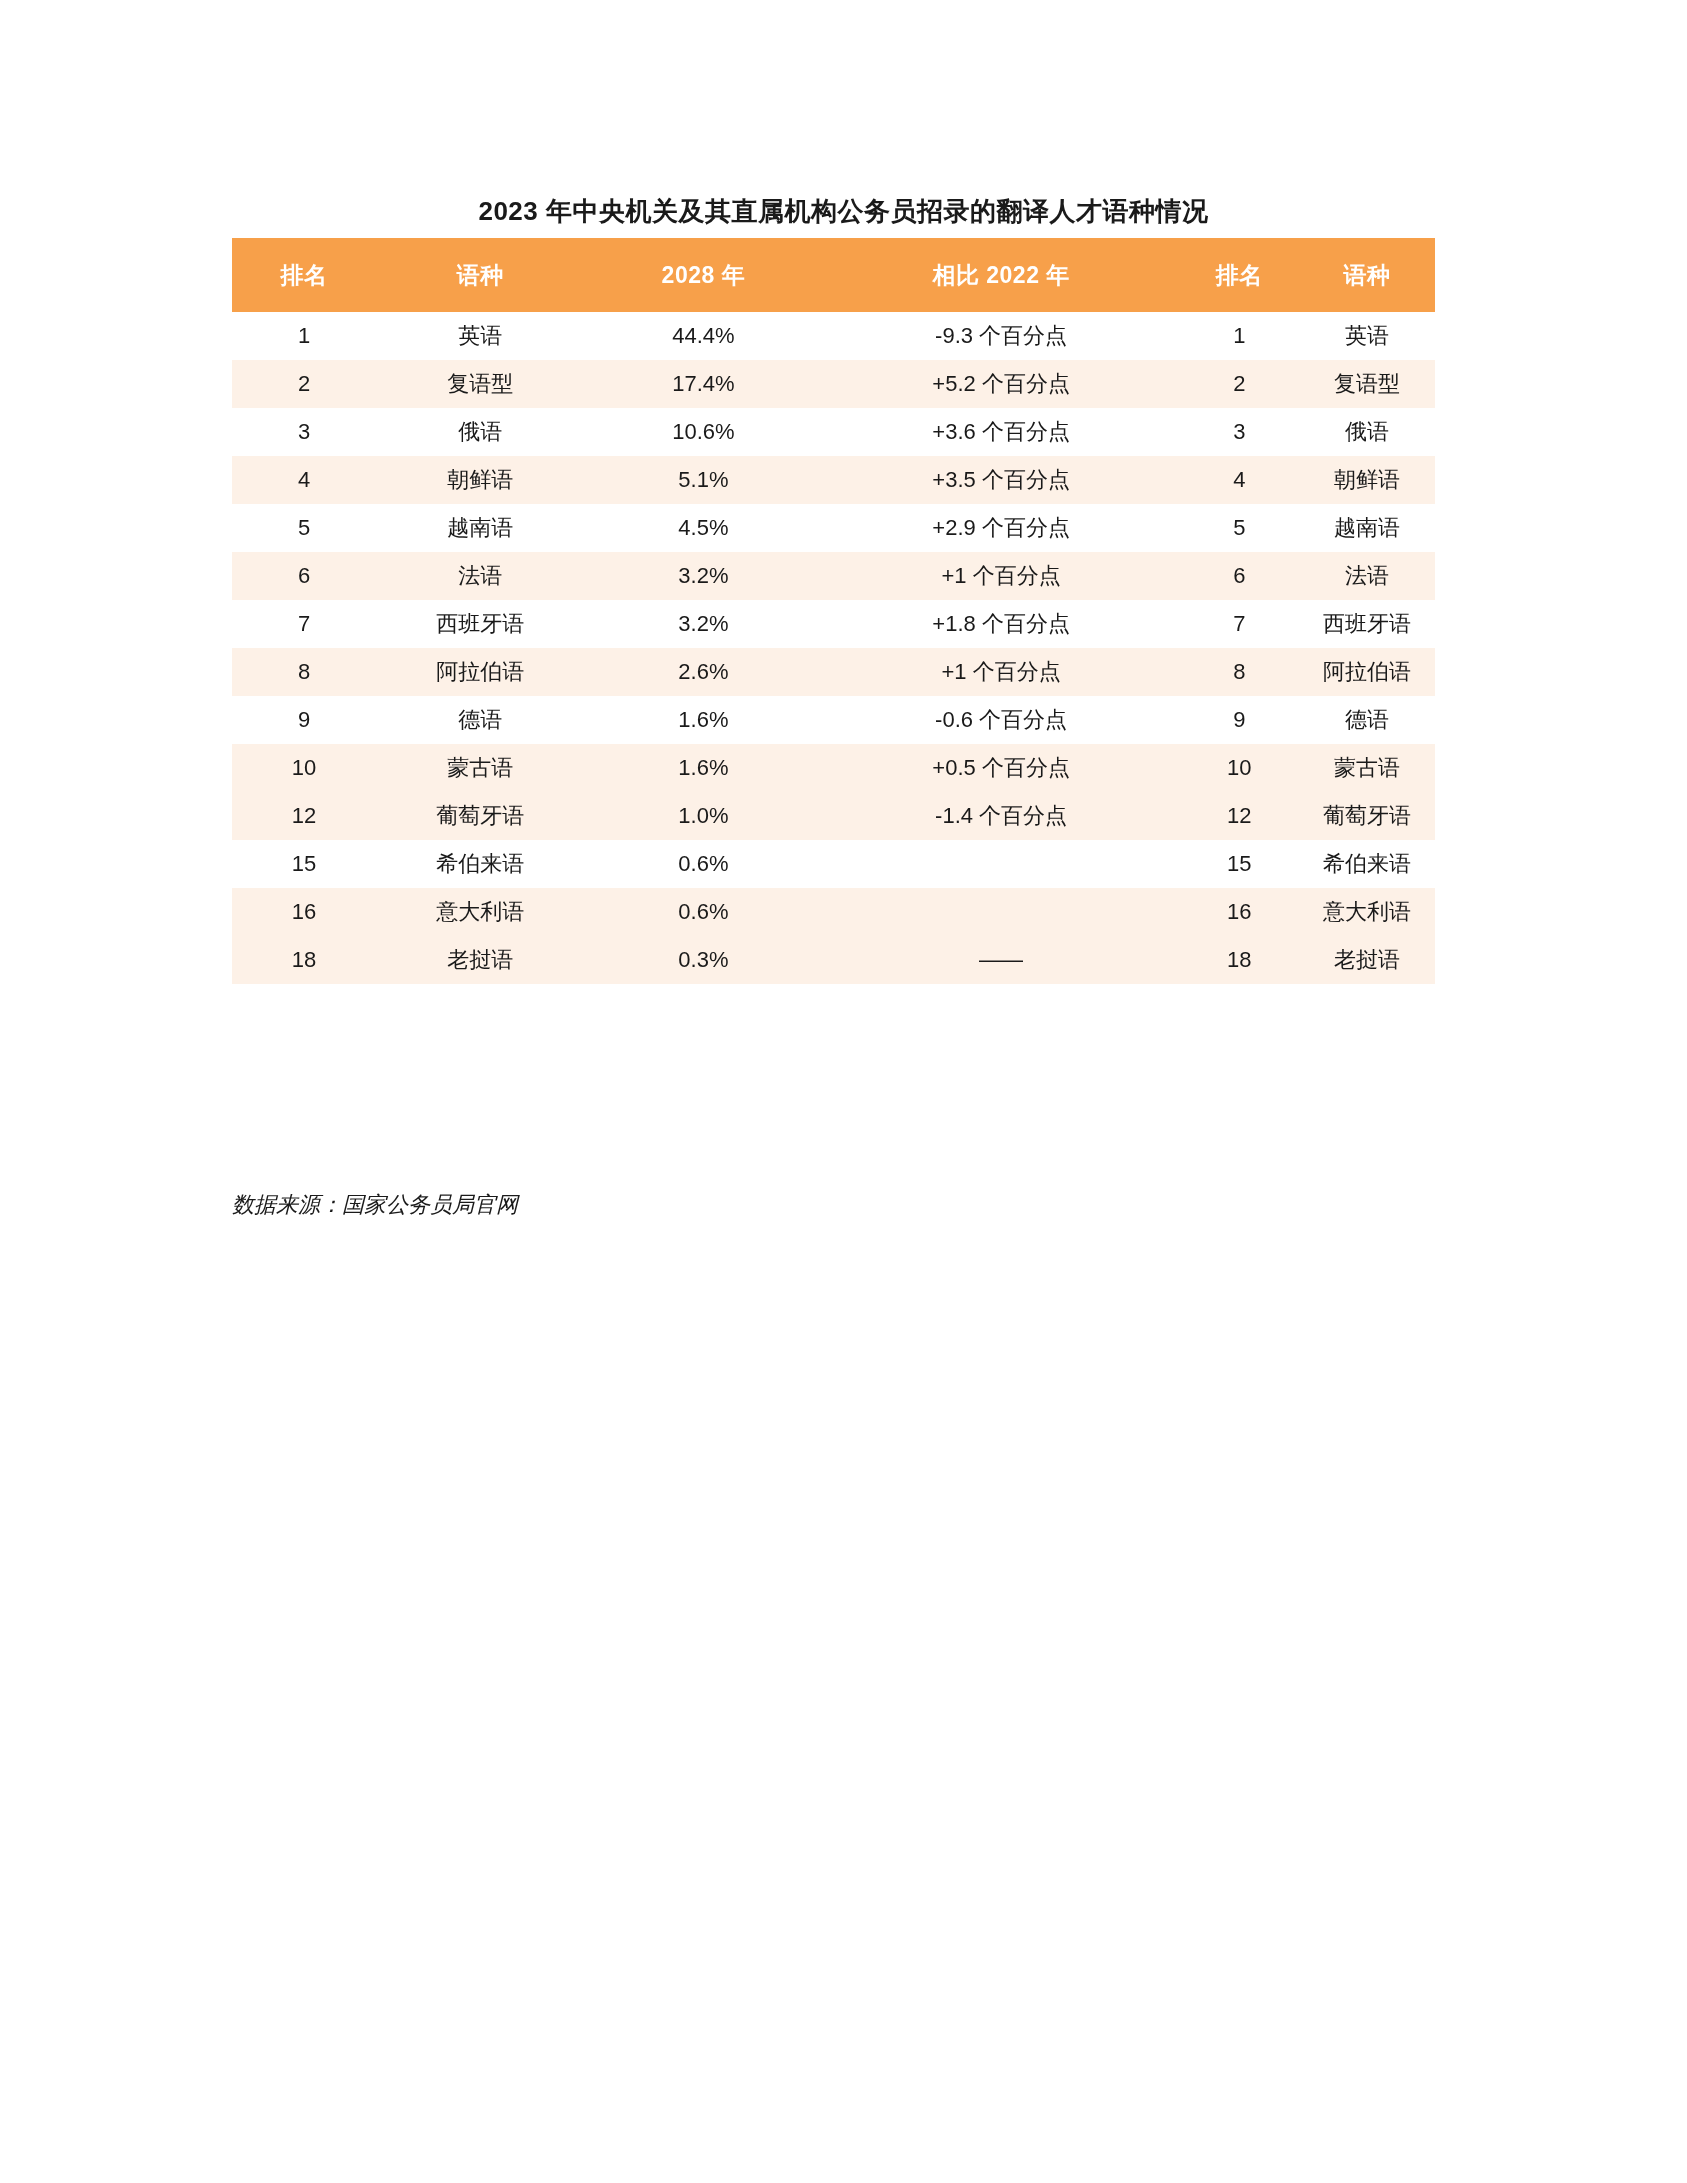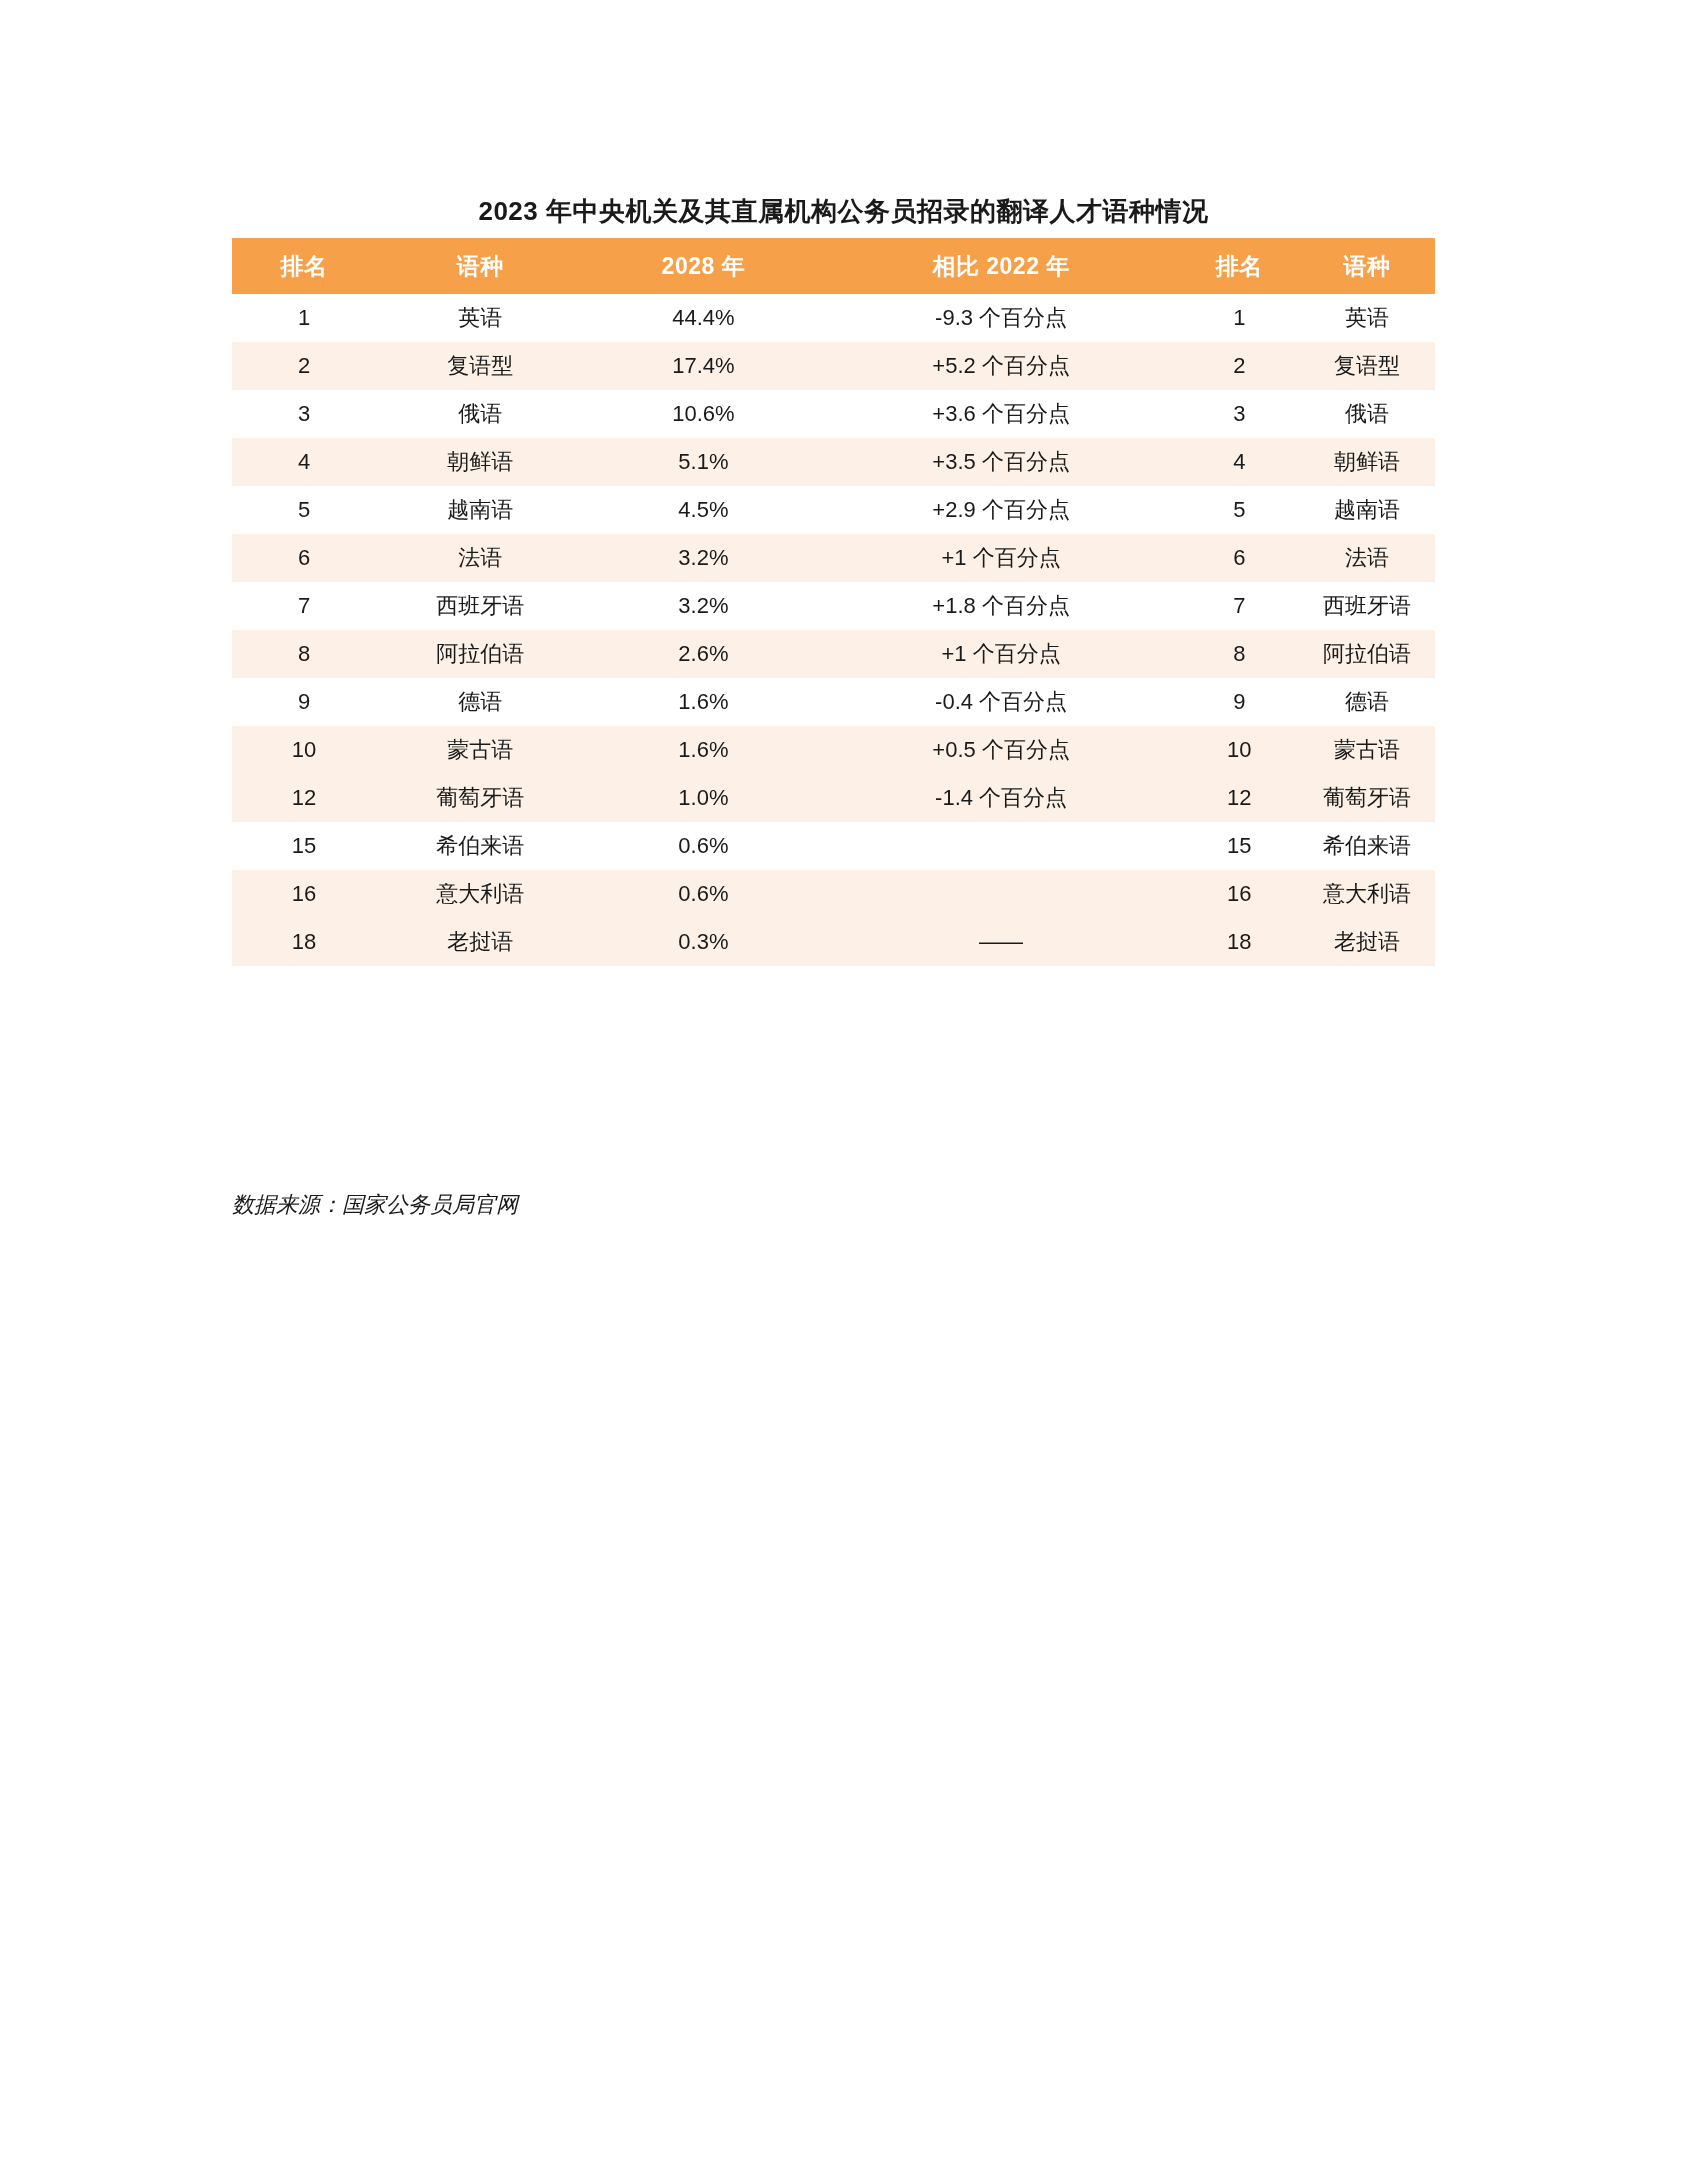--- a/index.html
+++ b/index.html
@@ -45,21 +45,21 @@
   }
   table.data thead th {
     background: #f7a04a;
     color: #ffffff;
     font-size: 23px;
     font-weight: bold;
     height: 48px;
     letter-spacing: 0.5px;
     text-align: center;
     border: none;
-    padding: 4px;
+    padding: 13px;
   }
   table.data tbody td {
     font-size: 22px;
     height: 48px;
     text-align: center;
     border: none;
     padding: 0;
     color: #1a1a1a;
   }
   table.data tbody tr.odd td {
@@ -173,21 +173,21 @@
           <td>阿拉伯语</td>
           <td>2.6%</td>
           <td>+1 个百分点</td>
           <td>8</td>
           <td>阿拉伯语</td>
         </tr>
         <tr class="odd">
           <td>9</td>
           <td>德语</td>
           <td>1.6%</td>
-          <td>-0.4 个百分点</td>
+          <td>-0.6 个百分点</td>
           <td>9</td>
           <td>德语</td>
         </tr>
         <tr class="even">
           <td>10</td>
           <td>蒙古语</td>
           <td>1.6%</td>
           <td>+0.5 个百分点</td>
           <td>10</td>
           <td>蒙古语</td>

